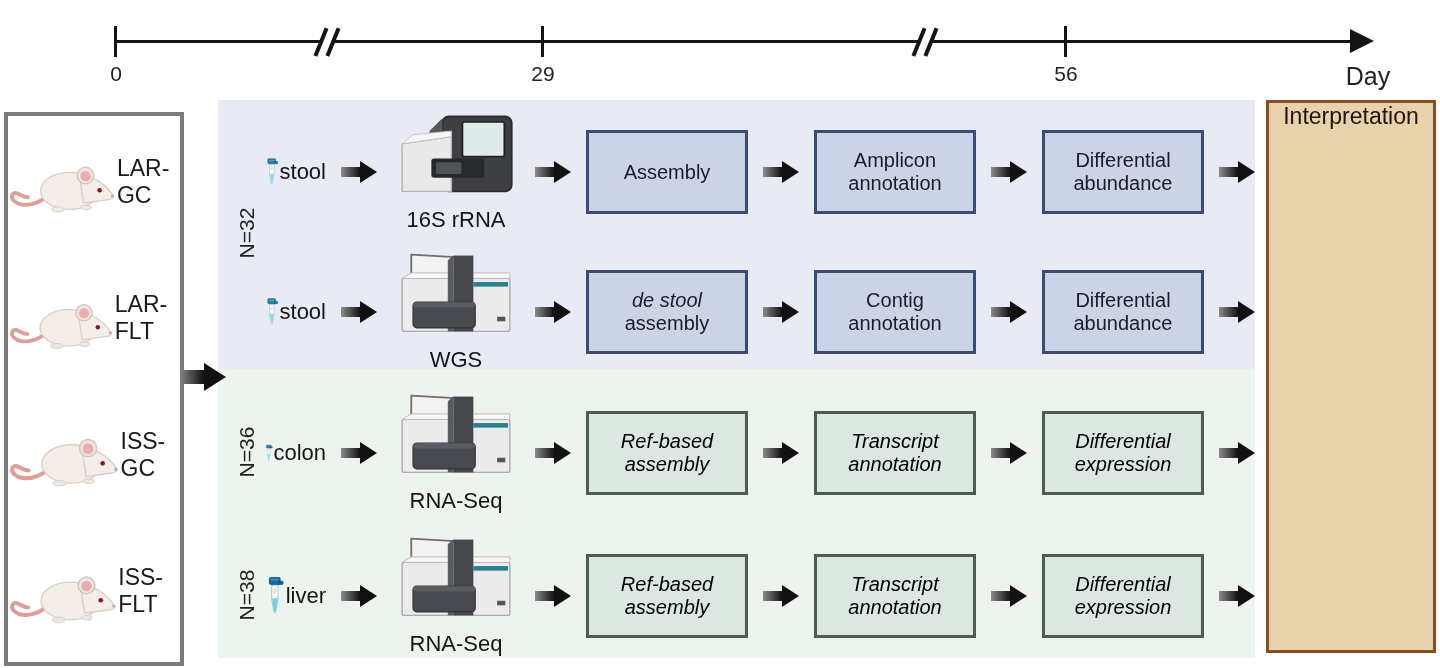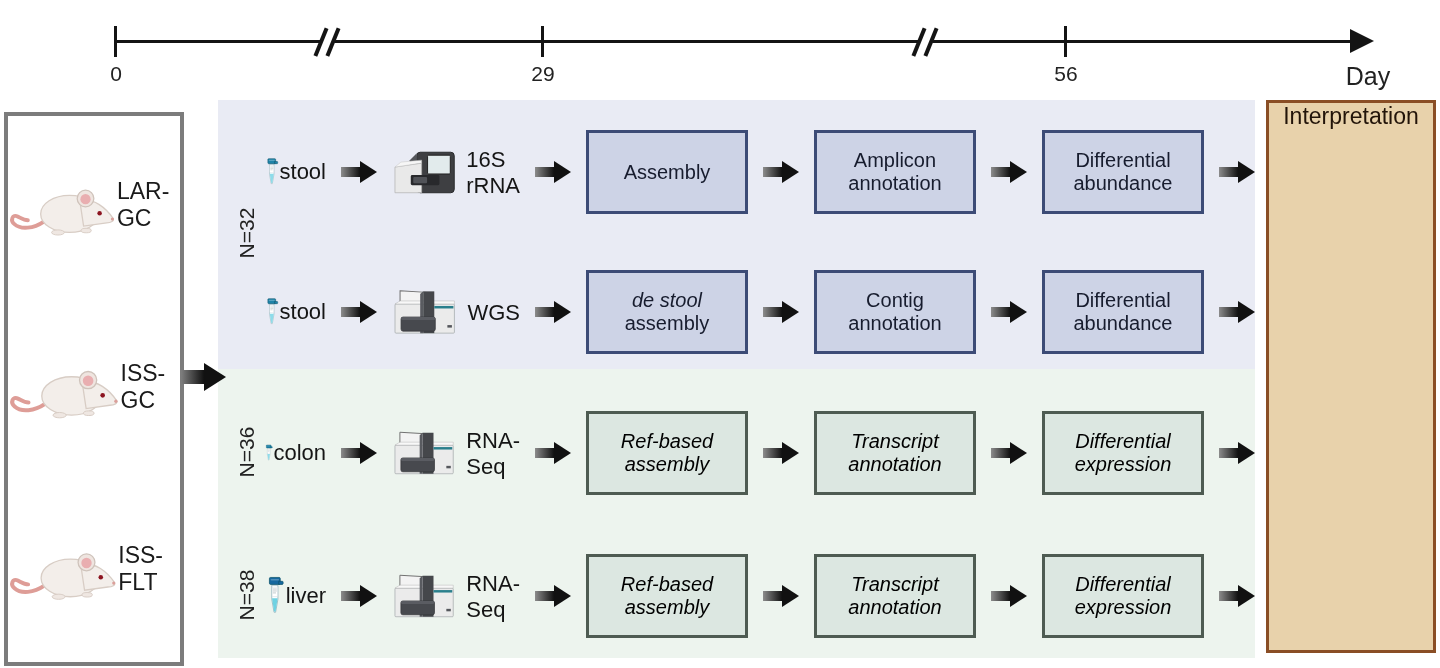--- a/index.html
+++ b/index.html
@@ -36,21 +36,21 @@
   .band{position:absolute;left:218px;width:1037px;}
   .band-blue{top:100px;height:269px;background:var(--band-blue,#e9ebf4);}
   .band-green{top:369px;height:289px;background:var(--band-green,#edf4ee);}
   
   .flow-row{position:absolute;left:218px;width:1037px;height:136px;display:flex;align-items:center;
     justify-content:space-between;padding-left:46px;box-sizing:border-box;}
   .r0{top:104px}.r1{top:244px}.r2{top:385px}.r3{top:528px}
   .sample-block{width:62px;display:flex;flex-direction:row;align-items:center;}
   .tube-svg{width:50px;height:84px;}
   .sample-label{font-size:22px;margin-top:0;color:#151515;}
-  .machine-block{width:128px;display:flex;align-items:center;gap:10px;}
+  .machine-block{width:128px;display:flex;flex-direction:column;align-items:center;gap:10px;}
   .machine-svg{width:122px;height:84px;}
   .machine-label{font-size:22px;margin-top:2px;color:#151515;}
   .step-box{width:162px;height:84px;box-sizing:border-box;display:flex;align-items:center;justify-content:center;
     text-align:center;font-size:20px;line-height:1.14;border:3px solid;}
   .theme-blue .step-box{background:var(--box-blue-fill,#cdd3e6);border-color:var(--box-blue-border,#3c4b76);color:#171c2e;}
   .theme-green .step-box{background:var(--box-green-fill,#dce7e1);border-color:var(--box-green-border,#4e5b52);color:#000000;font-style:italic;}
   .it{font-style:italic;}
   .arrow{display:flex;align-items:center;}
   .arrow .tail{width:19px;height:10px;background:linear-gradient(to right,#8c8c8c,#111);}
   .arrow .head{width:0;height:0;border-left:17px solid #111;
@@ -112,20 +112,34 @@
           <path d="M56,64 C40,75 20,77 10,68 C3,62 7,52 15,56 C21,59 25,62 31,62" fill="none" stroke="#de9d97" stroke-width="6" stroke-linecap="round"></path>
           <ellipse cx="96" cy="52" rx="45" ry="29" fill="#f3eeea" stroke="#d8cdc5" stroke-width="2"></ellipse>
           <path d="M112,31 C134,26 154,44 164,59 C166,63 161,66 154,66 L118,71 Z" fill="#f3eeea" stroke="#d8cdc5" stroke-width="2"></path>
           <circle cx="121" cy="28" r="13" fill="#efe5e0" stroke="#cfc3bb" stroke-width="2"></circle>
           <circle cx="121" cy="29" r="8" fill="#e9aeb0"></circle>
           <circle cx="143" cy="51" r="3.5" fill="#8c1420"></circle>
           <circle cx="163" cy="60" r="2.5" fill="#dba09b"></circle>
           <ellipse cx="78" cy="81" rx="10" ry="4" fill="#efe7e2" stroke="#d8cdc5" stroke-width="1.5"></ellipse>
           <ellipse cx="122" cy="78" rx="8" ry="3.5" fill="#efe7e2" stroke="#d8cdc5" stroke-width="1.5"></ellipse>
         </svg>
+        <div class="mouse-label">LAR-FLT</div>
+      </div>
+      <div class="mouse-cell">
+        <svg class="mouse-svg" viewBox="0 0 170 95">
+          <path d="M56,64 C40,75 20,77 10,68 C3,62 7,52 15,56 C21,59 25,62 31,62" fill="none" stroke="#de9d97" stroke-width="6" stroke-linecap="round"></path>
+          <ellipse cx="96" cy="52" rx="45" ry="29" fill="#f3eeea" stroke="#d8cdc5" stroke-width="2"></ellipse>
+          <path d="M112,31 C134,26 154,44 164,59 C166,63 161,66 154,66 L118,71 Z" fill="#f3eeea" stroke="#d8cdc5" stroke-width="2"></path>
+          <circle cx="121" cy="28" r="13" fill="#efe5e0" stroke="#cfc3bb" stroke-width="2"></circle>
+          <circle cx="121" cy="29" r="8" fill="#e9aeb0"></circle>
+          <circle cx="143" cy="51" r="3.5" fill="#8c1420"></circle>
+          <circle cx="163" cy="60" r="2.5" fill="#dba09b"></circle>
+          <ellipse cx="78" cy="81" rx="10" ry="4" fill="#efe7e2" stroke="#d8cdc5" stroke-width="1.5"></ellipse>
+          <ellipse cx="122" cy="78" rx="8" ry="3.5" fill="#efe7e2" stroke="#d8cdc5" stroke-width="1.5"></ellipse>
+        </svg>
         <div class="mouse-label">ISS-GC</div>
       </div>
       <div class="mouse-cell">
         <svg class="mouse-svg" viewBox="0 0 170 95">
           <path d="M56,64 C40,75 20,77 10,68 C3,62 7,52 15,56 C21,59 25,62 31,62" fill="none" stroke="#de9d97" stroke-width="6" stroke-linecap="round"></path>
           <ellipse cx="96" cy="52" rx="45" ry="29" fill="#f3eeea" stroke="#d8cdc5" stroke-width="2"></ellipse>
           <path d="M112,31 C134,26 154,44 164,59 C166,63 161,66 154,66 L118,71 Z" fill="#f3eeea" stroke="#d8cdc5" stroke-width="2"></path>
           <circle cx="121" cy="28" r="13" fill="#efe5e0" stroke="#cfc3bb" stroke-width="2"></circle>
           <circle cx="121" cy="29" r="8" fill="#e9aeb0"></circle>
           <circle cx="143" cy="51" r="3.5" fill="#8c1420"></circle>

